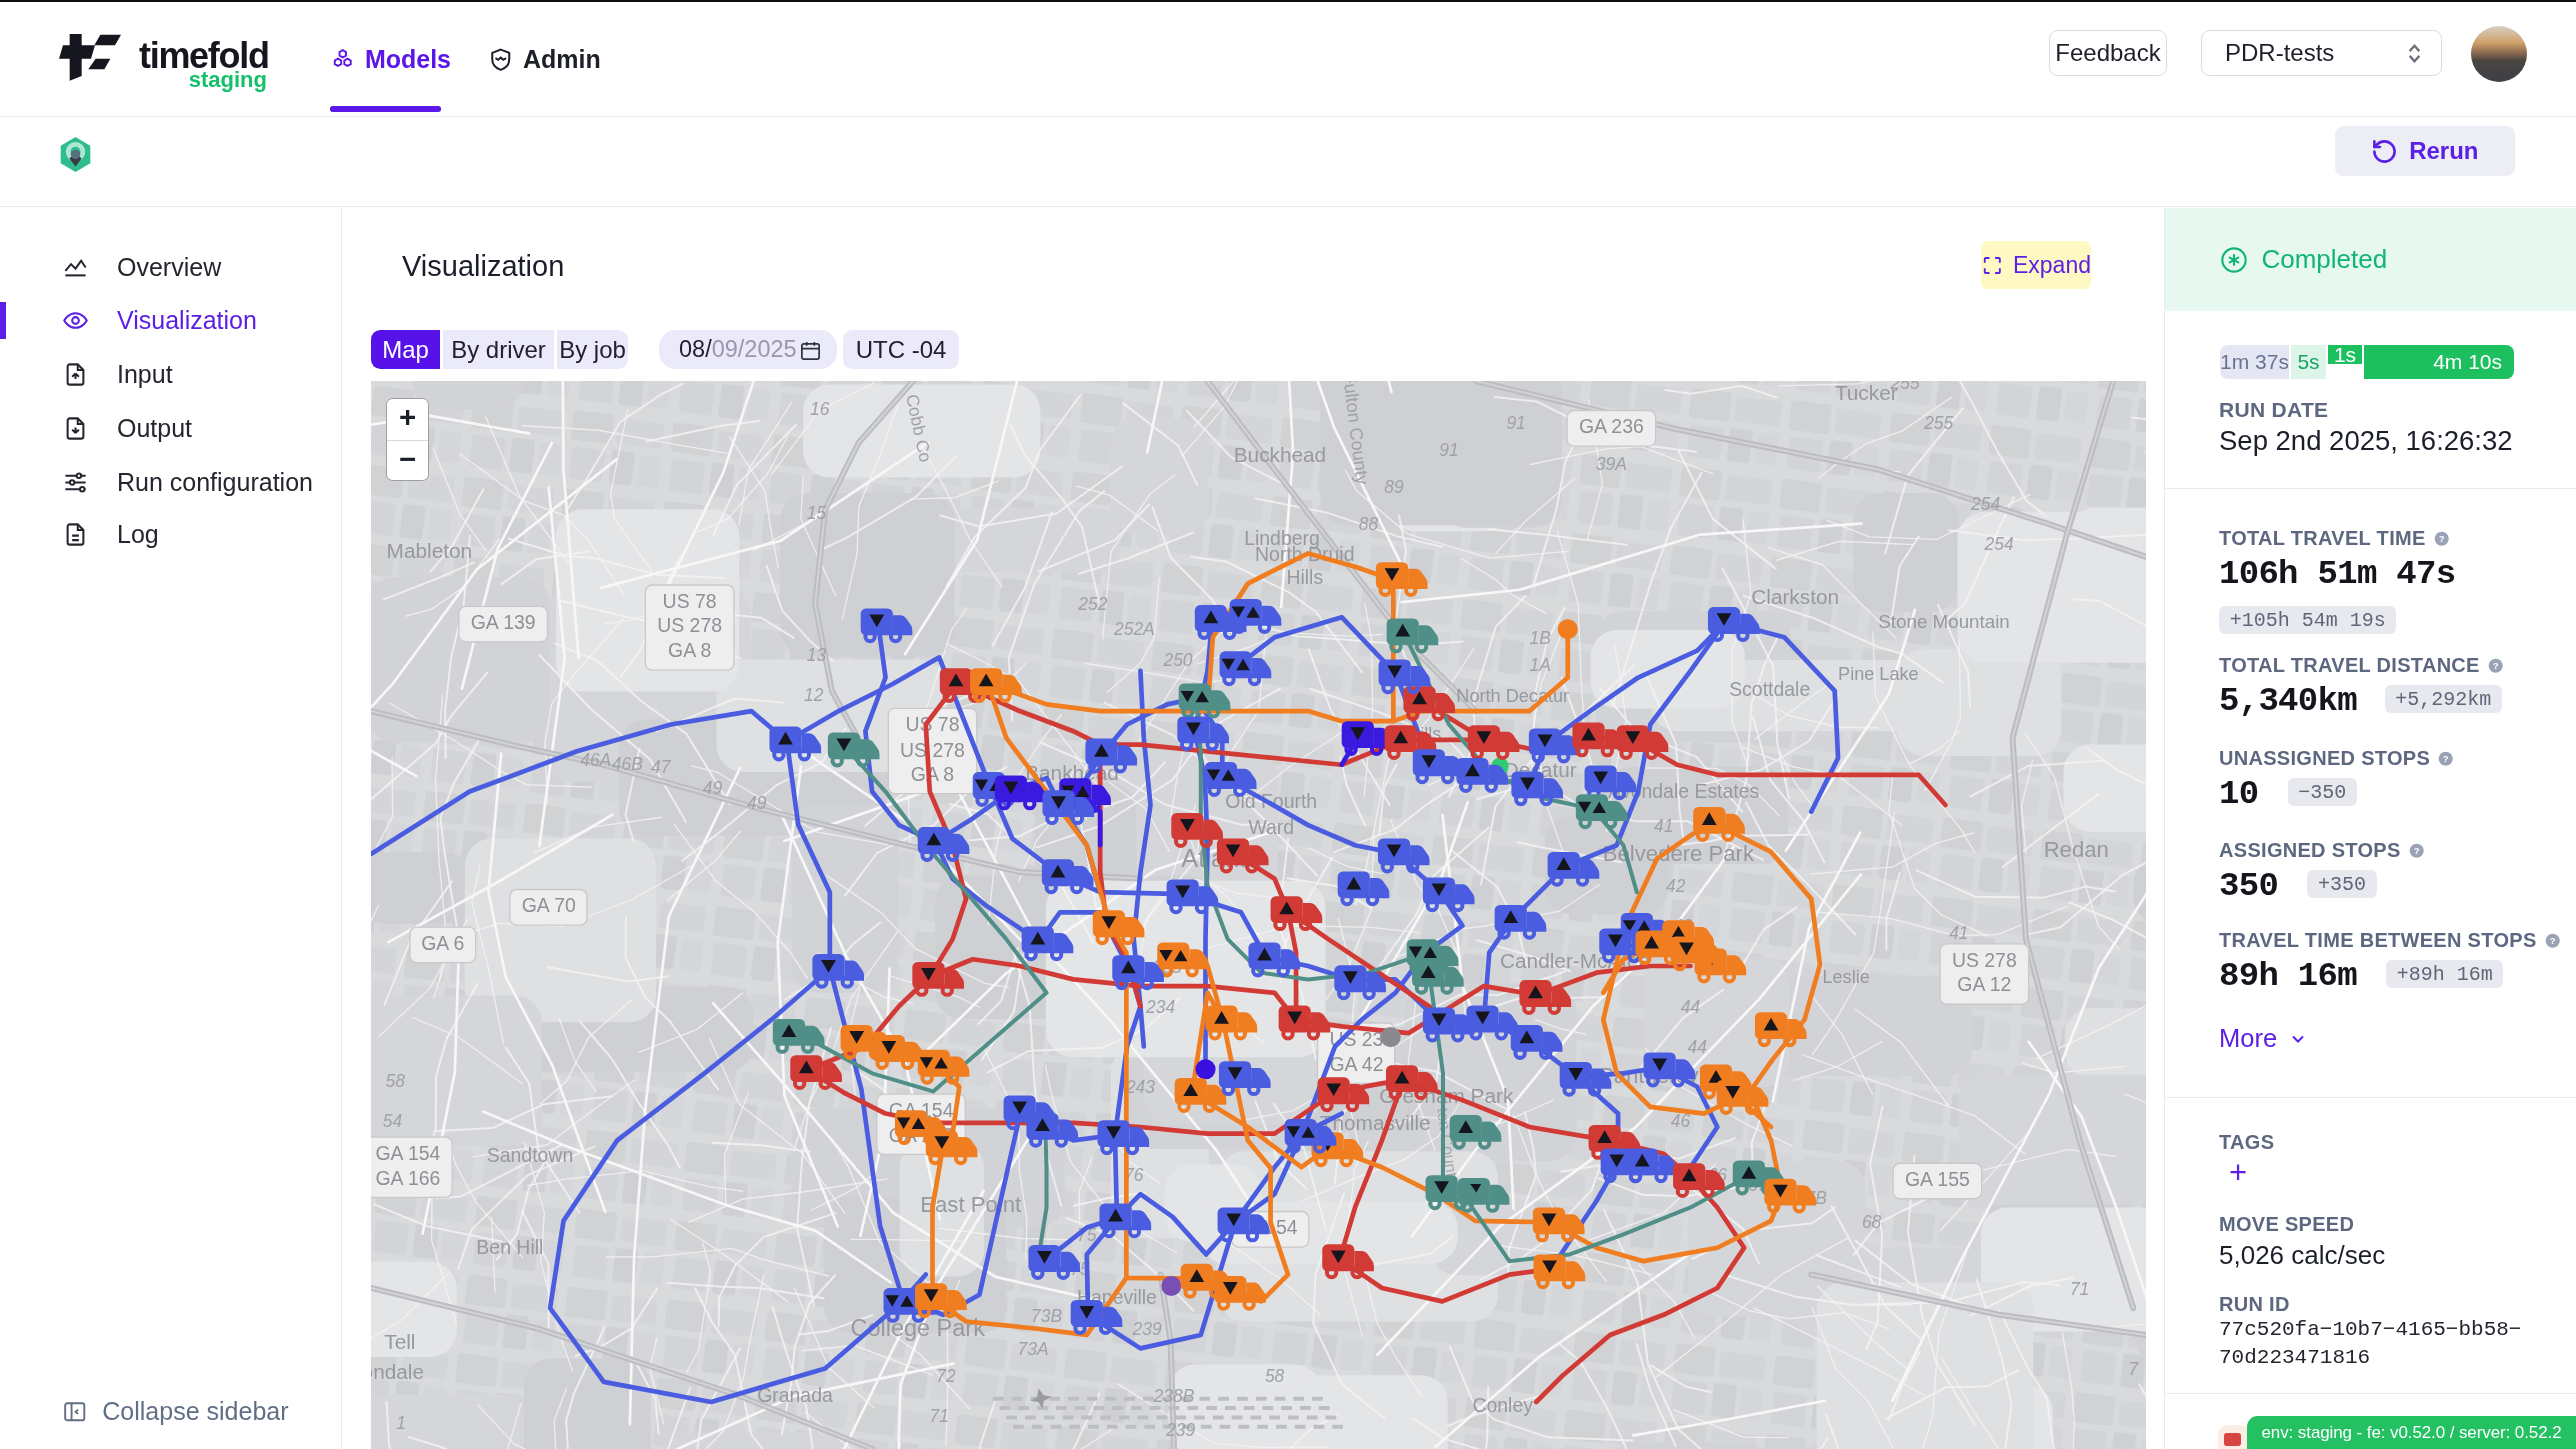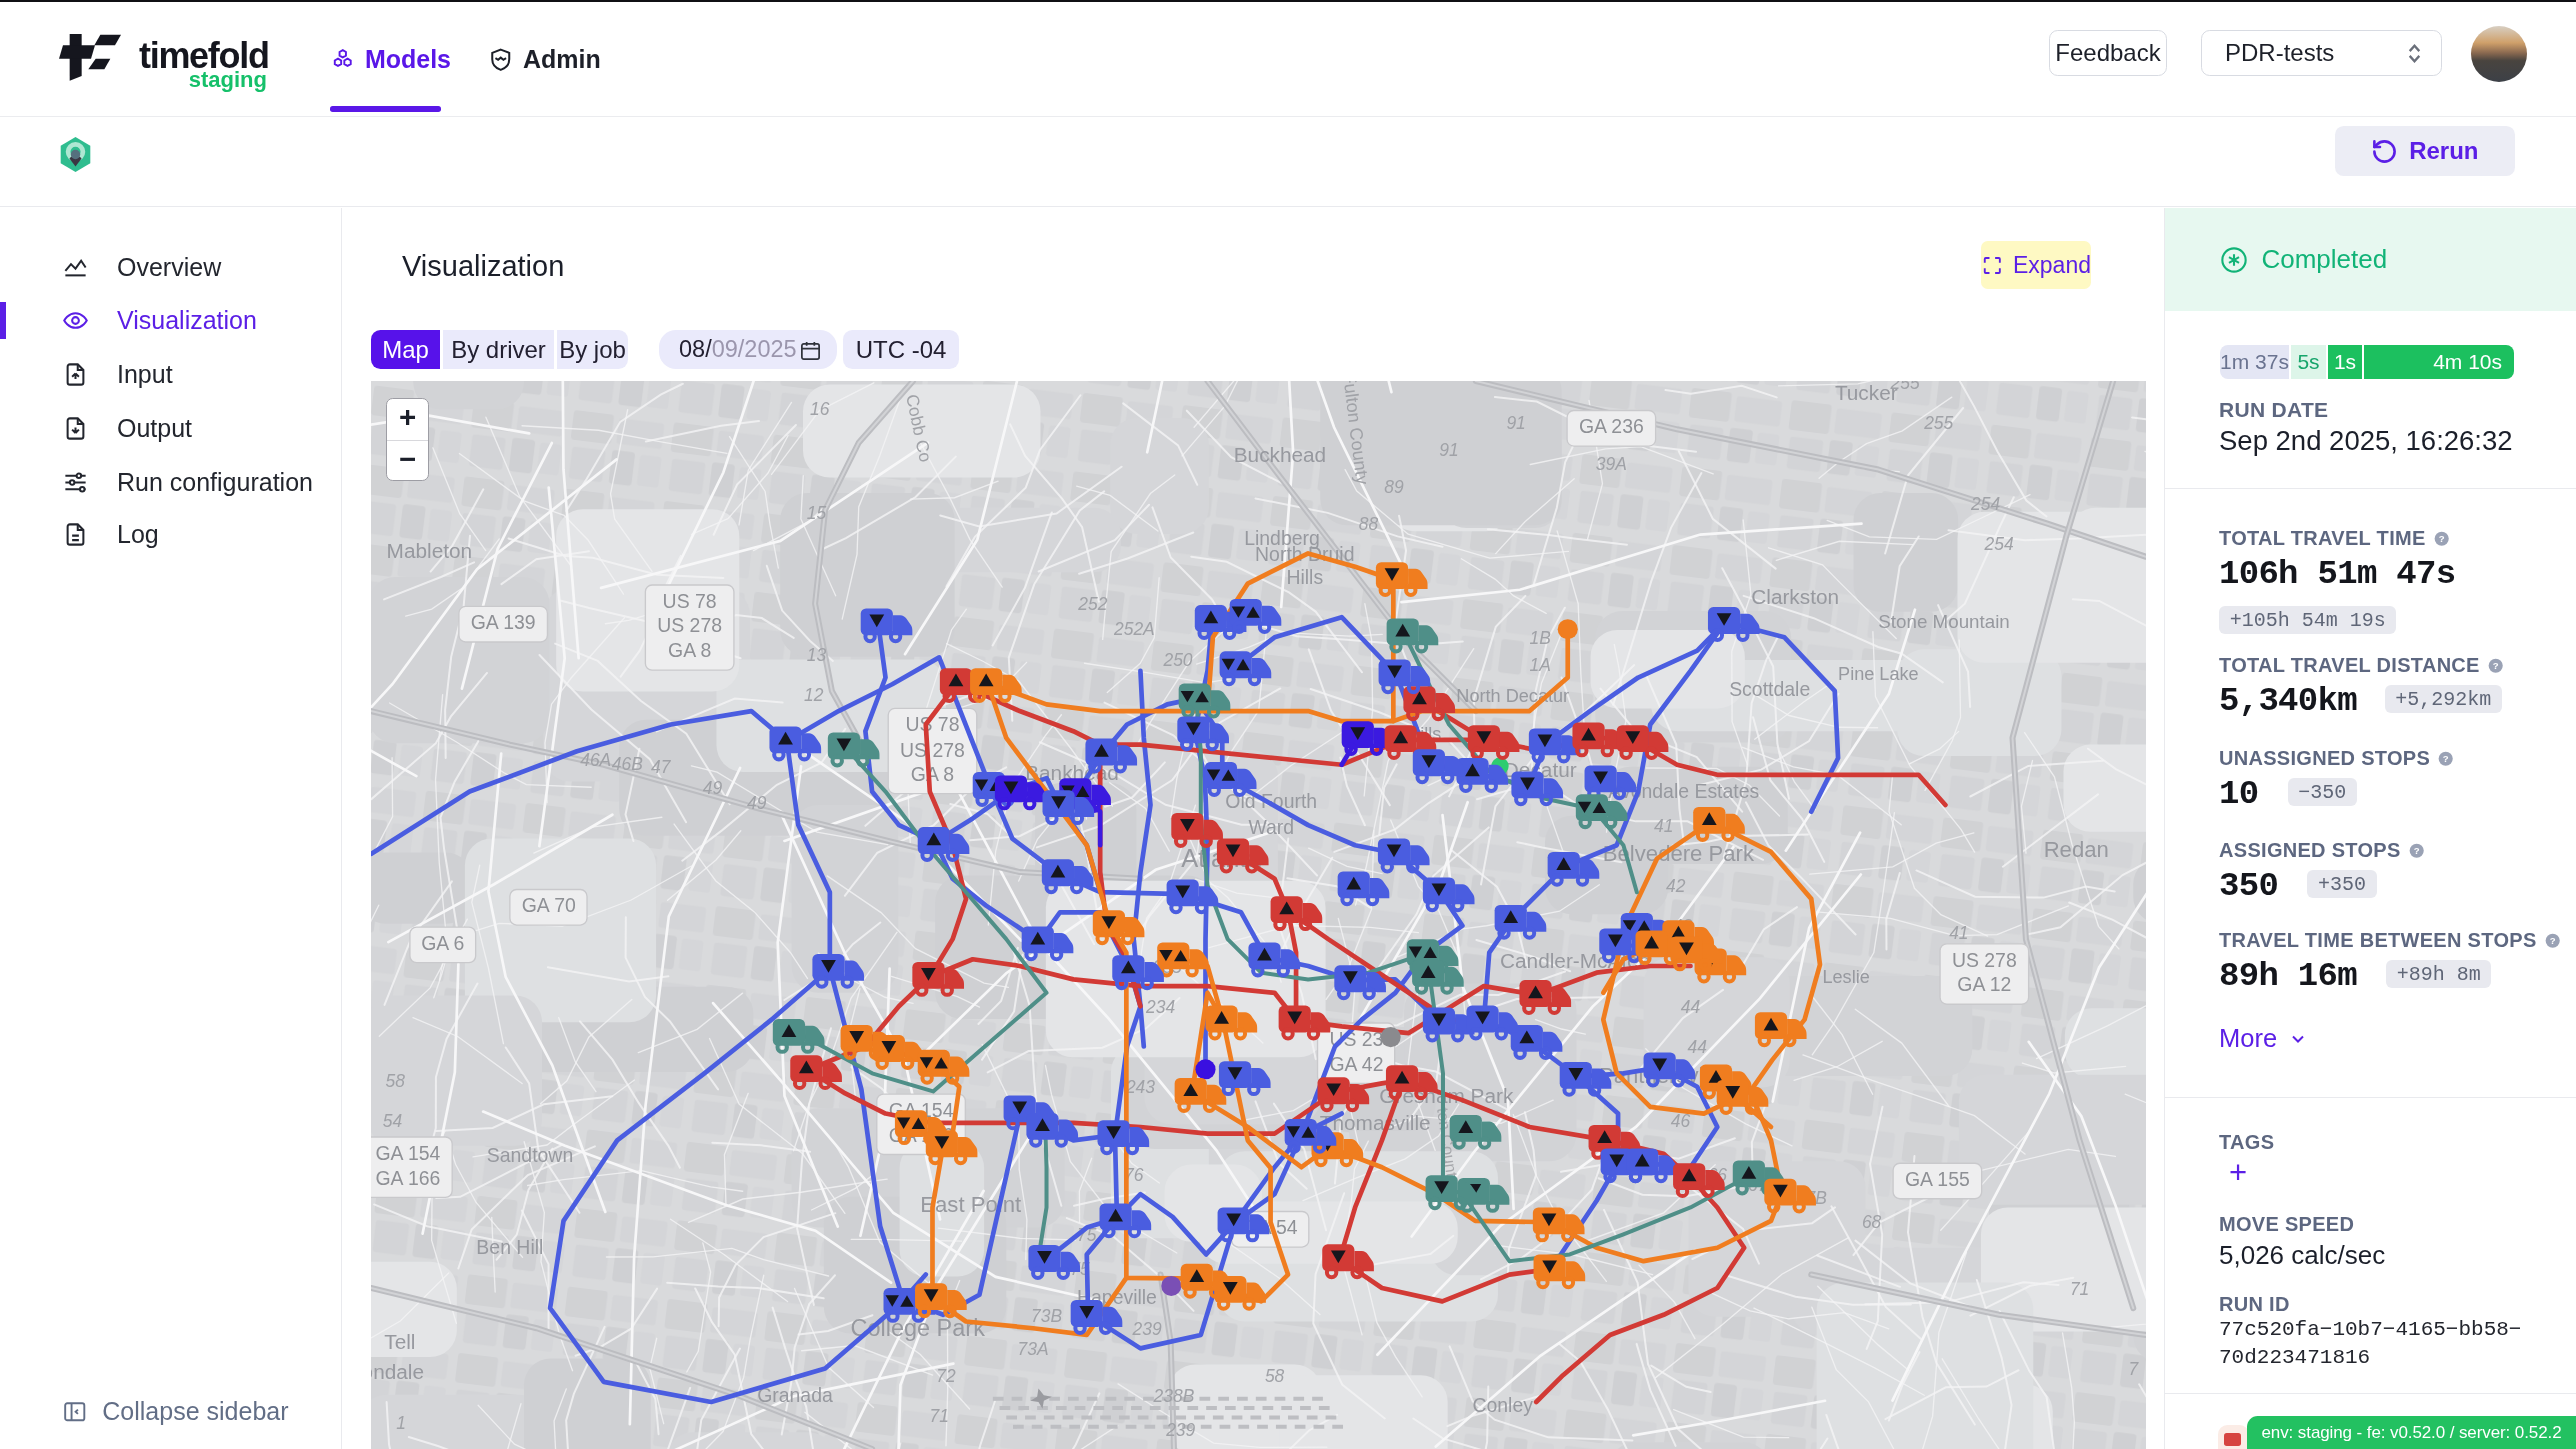--- a/index.html
+++ b/index.html
@@ -1605,21 +1605,21 @@
     <svg width="28" height="28" viewBox="0 0 24 24" fill="none" stroke="#11b377" stroke-width="1.8">
       <circle cx="12" cy="12" r="10"></circle>
       <path d="M12 7v10M7.7 9.5l8.6 5M16.3 9.5l-8.6 5"></path>
     </svg>
     <span>Completed</span>
   </div>
 
 <div class="abs" style="left:2220px;top:345px;height:34px;width:294px">
 <div class="abs" style="left:0;top:0;width:69px;height:34px;background:#e4e6f4;border-radius:8px 0 0 8px;display:flex;align-items:center;justify-content:center;font-size:21px;color:#6a7390">1m 37s</div>
 <div class="abs" style="left:71px;top:0;width:35px;height:34px;background:#ddf5e9;display:flex;align-items:center;justify-content:center;font-size:21px;color:#17a56b;font-weight:500">5s</div>
-<div class="abs" style="left:108px;top:0;width:34px;height:34px;background:#1cc05f;display:flex;align-items:center;justify-content:center;font-size:21px;color:#fff;font-weight:500">1s</div>
+<div class="abs" style="left:108px;top:0;width:34px;height:19px;background:#1cc05f;display:flex;align-items:center;justify-content:center;font-size:21px;color:#fff;font-weight:500">1s</div>
 <div class="abs" style="left:144px;top:0;width:150px;height:34px;background:#1cc05f;border-radius:0 8px 8px 0;display:flex;align-items:center;justify-content:flex-end;padding-right:12px;font-size:21px;color:#fff;font-weight:500">4m 10s</div>
 </div>
 <div class="plabel" style="top:398px;font-size:21px">RUN DATE</div>
 <div class="abs" style="left:2219px;top:425px;font-size:27.5px;color:#1b1f2a">Sep 2nd 2025, 16:26:32</div>
 <div class="hr" style="top:488px"></div>
 <div class="plabel" style="top:527px">TOTAL TRAVEL TIME <svg width="15.4" height="15.4" viewBox="0 0 24 24" style="font-size:30px">
       <circle cx="12" cy="12" r="11" fill="#9aa2b5"></circle>
       <text x="12" y="17" font-size="15" font-weight="700" fill="#fff" text-anchor="middle" font-family="Liberation Sans,sans-serif">?</text>
     </svg></div>
 <div class="pvalue" style="top:555px">106h 51m 47s</div>
@@ -1636,21 +1636,21 @@
 <div class="pvalue" style="top:775px">10 <span class="chip" style="font-weight:400;letter-spacing:0;position:relative;top:-5.4px;margin-left:9.4px">−350</span></div>
 <div class="plabel" style="top:839px">ASSIGNED STOPS <svg width="15.4" height="15.4" viewBox="0 0 24 24" style="font-size:30px">
       <circle cx="12" cy="12" r="11" fill="#9aa2b5"></circle>
       <text x="12" y="17" font-size="15" font-weight="700" fill="#fff" text-anchor="middle" font-family="Liberation Sans,sans-serif">?</text>
     </svg></div>
 <div class="pvalue" style="top:867px">350 <span class="chip" style="font-weight:400;letter-spacing:0;position:relative;top:-5.4px;margin-left:9.4px">+350</span></div>
 <div class="plabel" style="top:929px">TRAVEL TIME BETWEEN STOPS <svg width="15.4" height="15.4" viewBox="0 0 24 24" style="font-size:30px">
       <circle cx="12" cy="12" r="11" fill="#9aa2b5"></circle>
       <text x="12" y="17" font-size="15" font-weight="700" fill="#fff" text-anchor="middle" font-family="Liberation Sans,sans-serif">?</text>
     </svg></div>
-<div class="pvalue" style="top:957px">89h 16m <span class="chip" style="font-weight:400;letter-spacing:0;position:relative;top:-5.4px;margin-left:9.4px">+89h 8m</span></div>
+<div class="pvalue" style="top:957px">89h 16m <span class="chip" style="font-weight:400;letter-spacing:0;position:relative;top:-5.4px;margin-left:9.4px">+89h 16m</span></div>
 <div class="more">More <svg width="20" height="20" viewBox="0 0 24 24" fill="none" stroke="#5b1fe6" stroke-width="2.4">
       <path d="M6 9l6 6 6-6"></path>
     </svg></div>
 <div class="hr" style="top:1097px"></div>
 <div class="plabel" style="top:1131px">TAGS</div>
 <div class="abs" style="left:2229px;top:1155px;font-size:31px;color:#5b1fe6;font-weight:500">+</div>
 <div class="plabel" style="top:1213px">MOVE SPEED</div>
 <div class="abs" style="left:2219px;top:1240px;font-size:26px;color:#1b1f2a">5,026 calc/sec</div>
 <div class="plabel" style="top:1293px">RUN ID</div>
 <div class="abs" style="left:2219px;top:1316px;font-family:'Liberation Mono',monospace;font-size:21px;color:#23262e;line-height:28px">77c520fa−10b7−4165−bb58−<br>70d223471816</div>

